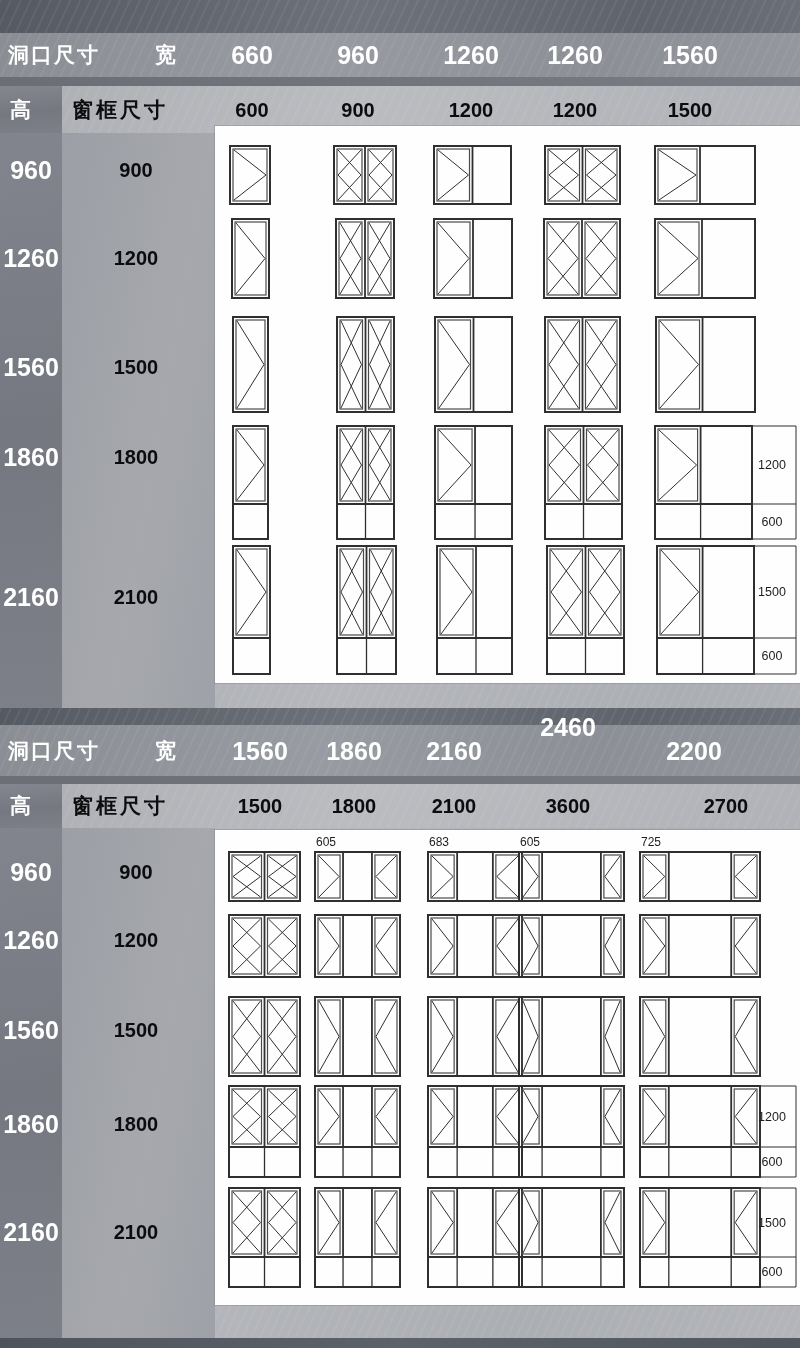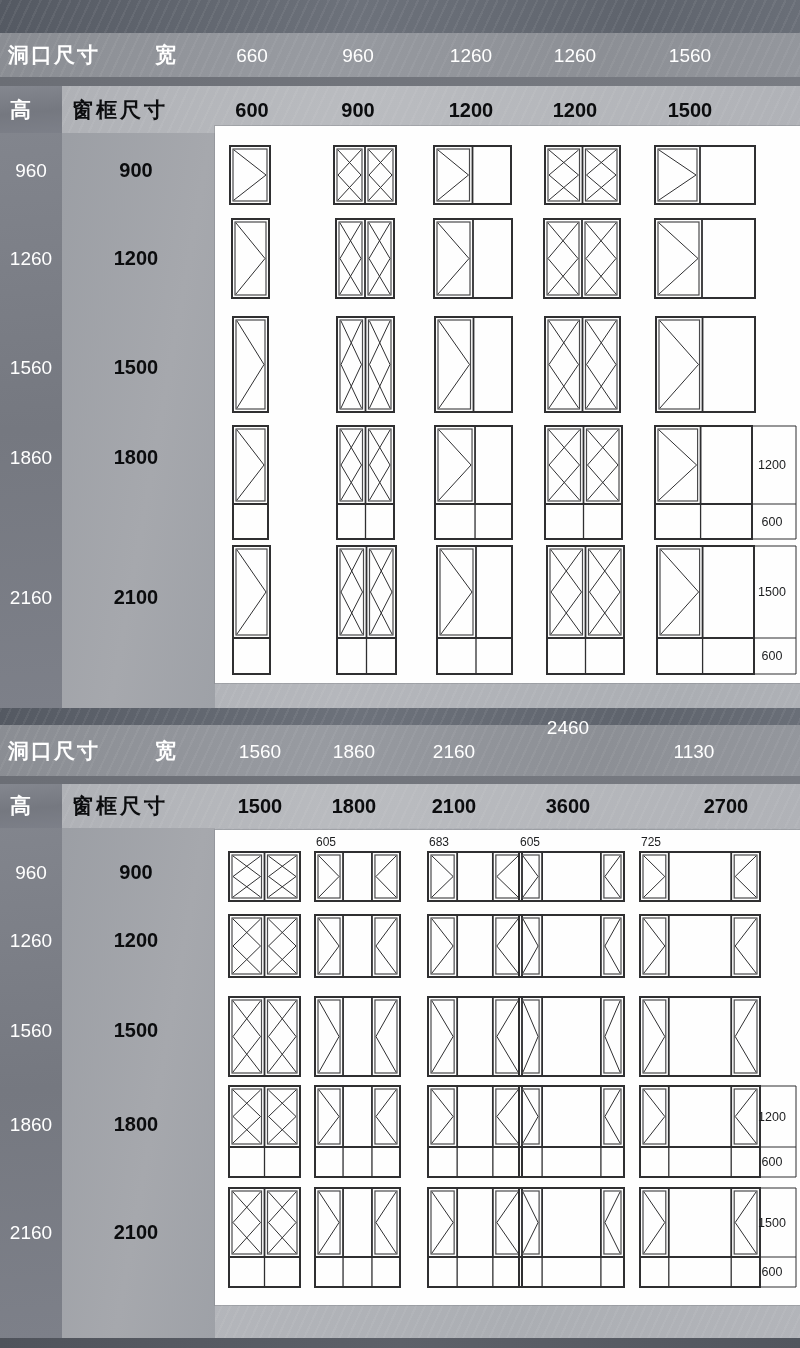--- a/index.html
+++ b/index.html
@@ -21,21 +21,21 @@
       linear-gradient(100deg,#adafb4,#babcc0 45%,#b0b2b7);}
   .strip{background:linear-gradient(175deg,#84878f,#757880 55%,#7d8089);}
   .col2{background:linear-gradient(100deg,#9b9ea4,#a6a8ad 60%,#9ea1a7);}
   .panel{background:#fefefe;box-shadow:0 0 0 1px rgba(120,124,130,.35);}
   .bottombar{background:linear-gradient(90deg,#4f535b,#5d6169 50%,#52565e);}
   .t{position:absolute;white-space:nowrap;line-height:1;}
   .cw{font-weight:bold;font-size:21px;color:#ffffff;letter-spacing:2px;
       font-family:"DejaVu Sans","Liberation Sans",sans-serif;}
   .cb{font-weight:bold;font-size:21px;color:#0c0d0f;letter-spacing:3px;
       font-family:"DejaVu Sans","Liberation Sans",sans-serif;}
-  .nw{font-weight:normal;font-size:19px;color:#ffffff;}
+  .nw{font-weight:bold;font-size:25px;color:#ffffff;}
   .nb{font-weight:bold;font-size:20px;color:#0b0c0e;}
   .vcenter{transform:translateY(-50%);}
   .ccenter{transform:translate(-50%,-50%);}
   svg text{font-family:"Liberation Sans","DejaVu Sans",sans-serif;}
 </style>
 </head>
 <body>
 
 <div class="page" id="page">
     <div class="abs strip" style="left: 0px; top: 86px; width: 62px; height: 622px;"></div>
@@ -350,21 +350,21 @@
     <div class="abs band-h2" style="left: 0px; top: 784px; width: 800px; height: 44px;"></div>
     <div class="abs strip" style="left: 0px; top: 784px; width: 62px; height: 44px;"></div>
     <div class="abs t cw vcenter" style="left: 8px; top: 750.5px;">洞口尺寸</div>
     <div class="abs t cw vcenter" style="left: 155px; top: 750.5px;">宽</div>
     <div class="abs t cw vcenter" style="left: 10px; top: 806px;">高</div>
     <div class="abs t cb vcenter" style="left: 72px; top: 806px;">窗框尺寸</div>
     <div class="abs t nw ccenter" style="left: 260px; top: 750.5px;">1560</div>
     <div class="abs t nw ccenter" style="left: 354px; top: 750.5px;">1860</div>
     <div class="abs t nw ccenter" style="left: 454px; top: 750.5px;">2160</div>
     <div class="abs t nw ccenter" style="left: 568px; top: 727px;">2460</div>
-    <div class="abs t nw ccenter" style="left: 694px; top: 750.5px;">1130</div>
+    <div class="abs t nw ccenter" style="left: 694px; top: 750.5px;">2200</div>
     <div class="abs t nb ccenter" style="left: 260px; top: 806px;">1500</div>
     <div class="abs t nb ccenter" style="left: 354px; top: 806px;">1800</div>
     <div class="abs t nb ccenter" style="left: 454px; top: 806px;">2100</div>
     <div class="abs t nb ccenter" style="left: 568px; top: 806px;">3600</div>
     <div class="abs t nb ccenter" style="left: 726px; top: 806px;">2700</div>
     <div class="abs panel" style="left: 215px; top: 830px; width: 585px; height: 475px;"></div>
     <svg width="585" height="475" viewBox="0 0 585 475" class="abs" style="left: 215px; top: 830px;">
       <g>
         <rect x="14" y="22" width="71" height="49" fill="none" stroke="#2f2f31" stroke-width="2"></rect>
         <line x1="49.5" y1="22" x2="49.5" y2="71" stroke="#2f2f31" stroke-width="1.8"></line>

